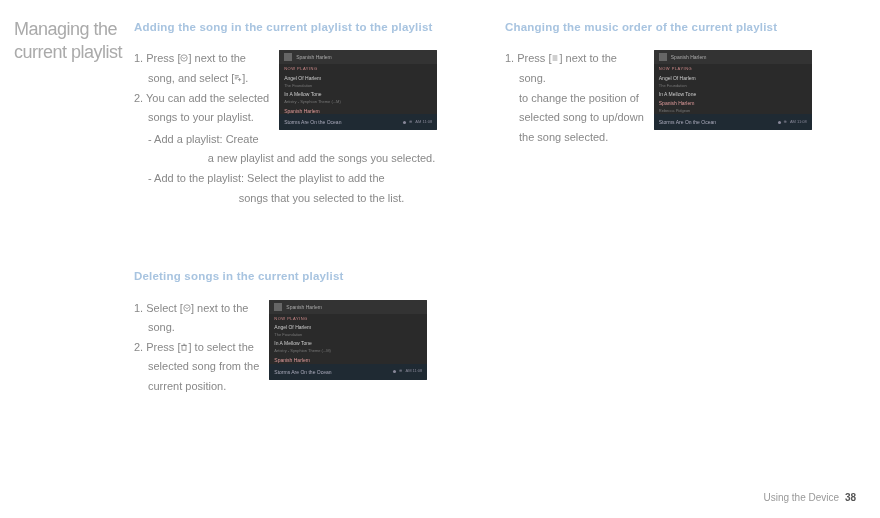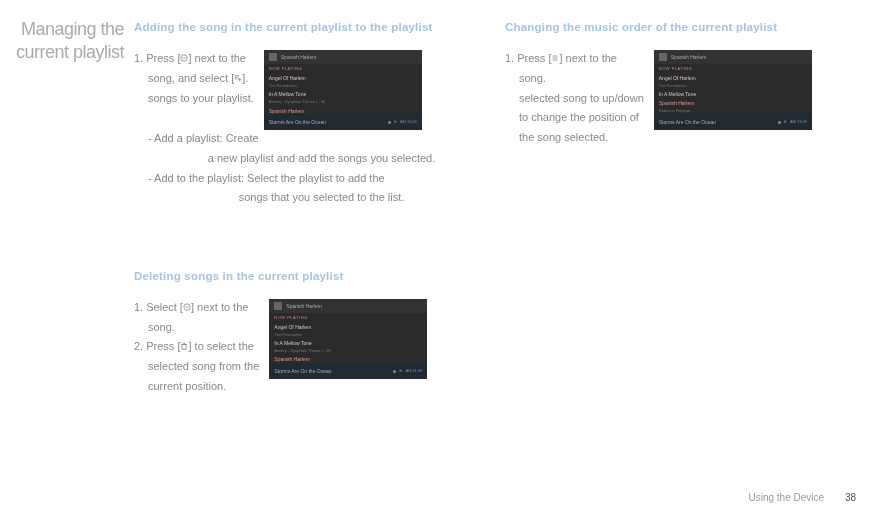--- a/index.html
+++ b/index.html
@@ -19,21 +19,20 @@
     gap: 10px;
   }
   .sidebar-title {
     width: 110px;
     flex-shrink: 0;
     color: #aaa;
     font-size: 18px;
     font-weight: 400;
     line-height: 1.3;
     letter-spacing: -0.5px;
-    text-align: right;
   }
   .content {
     flex: 1;
     display: flex;
     gap: 20px;
   }
   .col {
     flex: 1;
   }
   .section-title {
@@ -112,21 +111,21 @@
   }
   .indent { padding-left: 14px; }
   .indent2 { padding-left: 24px; text-align: center; }
   .footer {
     position: absolute;
     bottom: 12px;
     right: 24px;
     font-size: 10px;
     color: #999;
   }
-  .footer .pnum { font-weight: normal; color: #555; margin-left: 18px; }
+  .footer .pnum { font-weight: bold; color: #555; margin-left: 3px; }
   .icon-inline {
     display: inline-flex;
     vertical-align: middle;
     width: 8px; height: 8px;
     position: relative;
     top: -1px;
   }
 </style>
 </head>
 <body>
@@ -149,20 +148,21 @@
               </span><span>] next to the</span>
           </p>
           <p class="indent">
             <span>song, and select [</span><span class="icon-inline">
                 <svg viewBox="0 0 10 10">
                   <path d="M1 2 H6 M1 4 H6 M1 6 H4" stroke="#888" stroke-width="1"></path>
                   <path d="M7 5 V9 M5 7 H9" stroke="#888" stroke-width="1"></path>
                 </svg>
               </span><span>].</span>
           </p>
+          <p>2. You can add the selected</p>
           <p class="indent">songs to your playlist.</p>
         </div>
         <div class="thumb">
           <div class="tb-header">
               <div class="avatar"></div>
               <div class="ttl">Spanish Harlem</div>
             </div>
           <div class="tb-body">
             <div class="np">NOW PLAYING</div>
             <div class="line">Angel Of Harlem</div>
@@ -245,22 +245,22 @@
       <div class="body-row">
         <div class="body-text">
           <p>
             <span>1. Press [</span><span class="icon-inline">
                 <svg viewBox="0 0 10 10">
                   <path d="M2 2.5 H8 M2 5 H8 M2 7.5 H8" stroke="#888" stroke-width="1"></path>
                 </svg>
               </span><span>] next to the</span>
           </p>
           <p class="indent">song.</p>
+          <p class="indent">to change the position of</p>
           <p class="indent">selected song to up/down</p>
-          <p class="indent">to change the position of</p>
           <p class="indent">the song selected.</p>
         </div>
         <div class="thumb">
           <div class="tb-header">
               <div class="avatar"></div>
               <div class="ttl">Spanish Harlem</div>
             </div>
           <div class="tb-body">
             <div class="np">NOW PLAYING</div>
             <div class="line">Angel Of Harlem</div>

